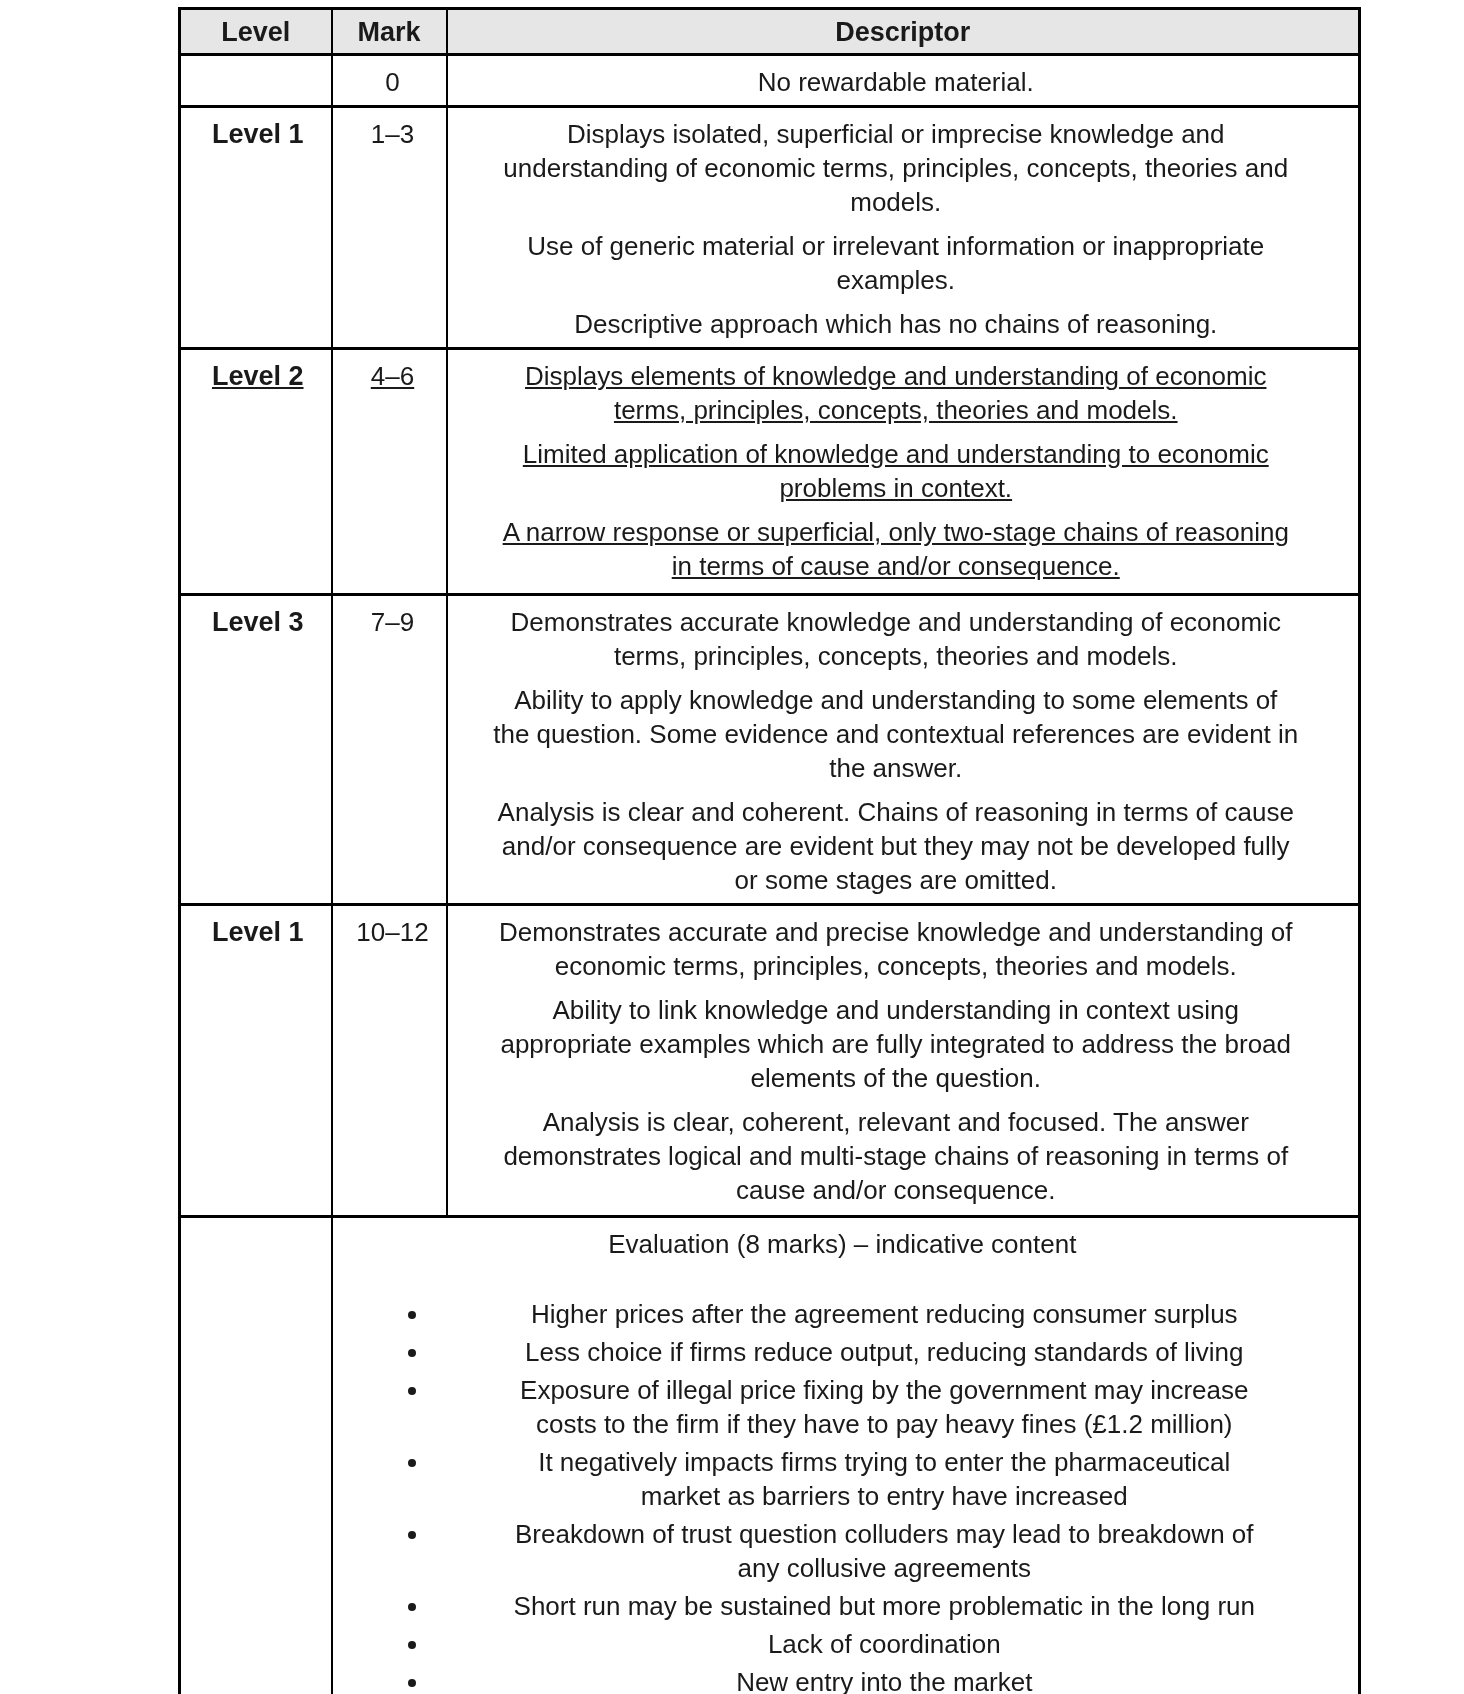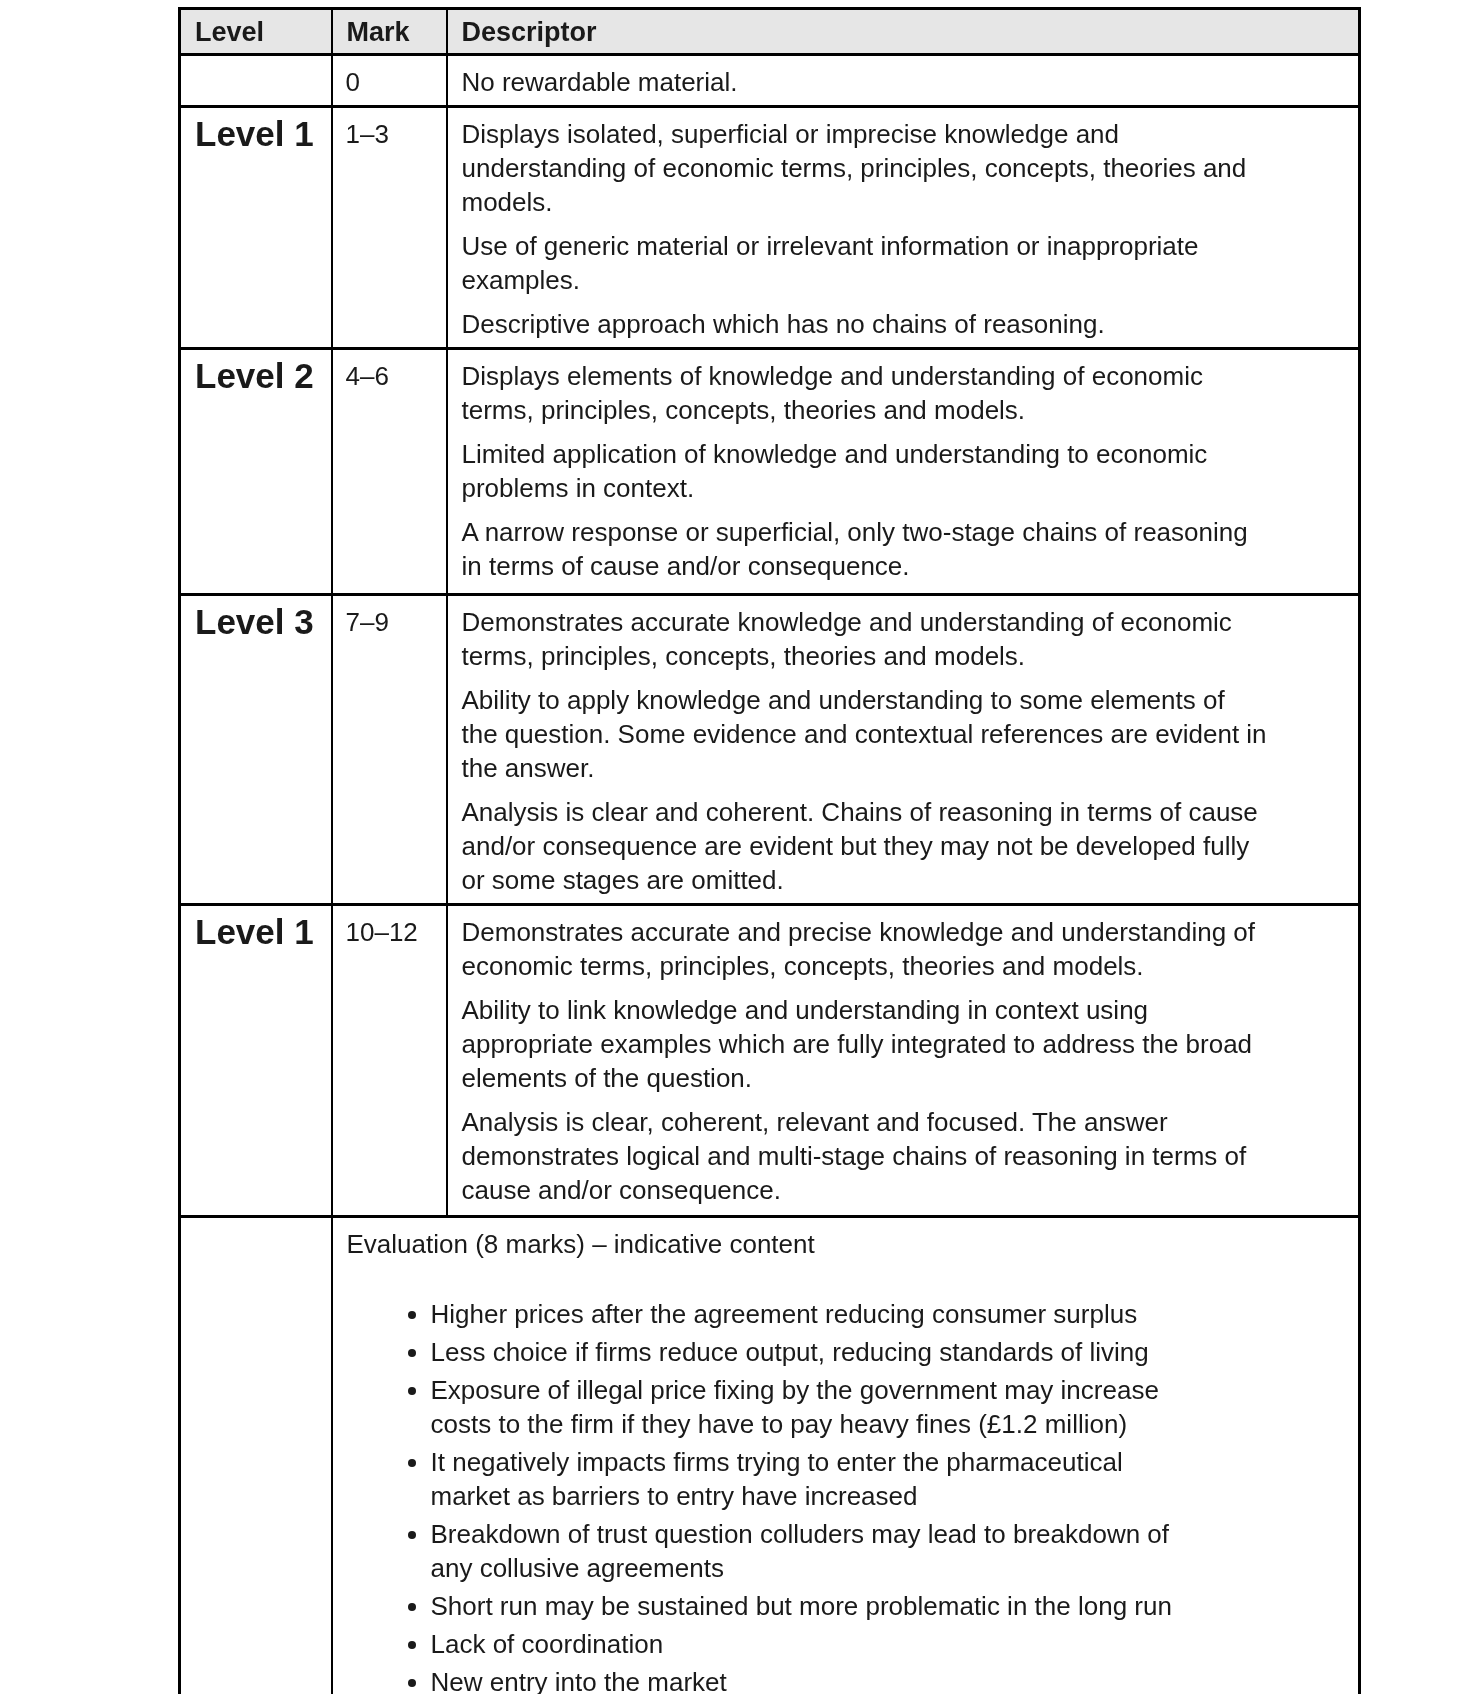--- a/index.html
+++ b/index.html
@@ -28,43 +28,43 @@
   col.c-level { width: 152px; }
   col.c-mark  { width: 115px; }
   col.c-desc  { width: 913px; }
 
   th, td {
     border-left: 2px solid #000000;
     border-right: 2px solid #000000;
     border-top: 3px solid #000000;
     border-bottom: 3px solid #000000;
     vertical-align: top;
-    text-align: left;
+    text-align: center;
     font-size: 26px;
     line-height: 34px;
     font-weight: 400;
   }
   thead th {
     background: #e6e6e6;
     font-weight: 700;
     font-size: 27px;
     padding: 5px 14px 4px 14px;
     border-bottom-width: 2px;
   }
   tr.r-head { height: 43px; }
   tr.r-zero { height: 40px; }
   tr.r-l1 { height: 234px; }
-  tr.r-l2 { height: 246px; }
+  tr.r-l2 { height: 246px; text-decoration: underline; }
   tr.r-l3 { height: 236px; }
   tr.r-l4 { height: 312px; }
   tr.r-eval { height: 483px; }
 
   td.level-cell {
     font-weight: 700;
-    font-size: 35px;
+    font-size: 27px;
     padding: 9px 10px 6px 14px;
   }
   td.mark-cell {
     padding: 9px 6px 6px 13px;
   }
   td.desc-cell {
     padding: 9px 28px 6px 14px;
   }
   td.desc-cell p {
     margin: 0 0 10px 0;

